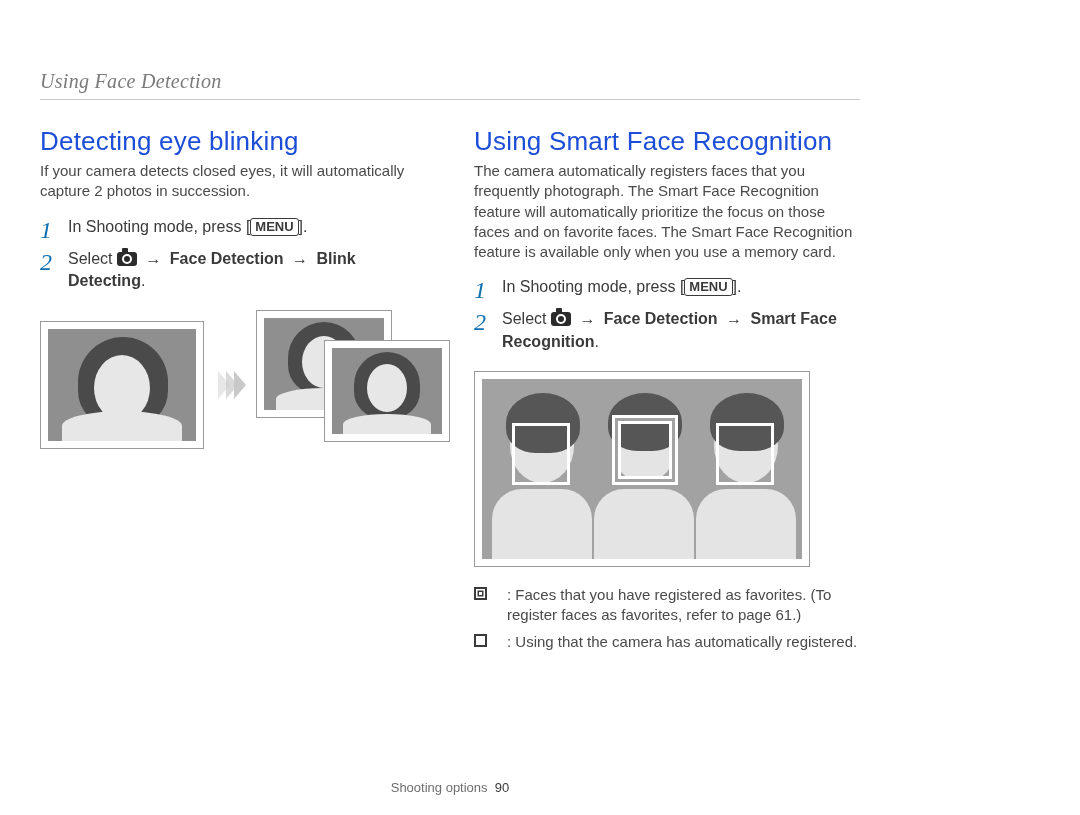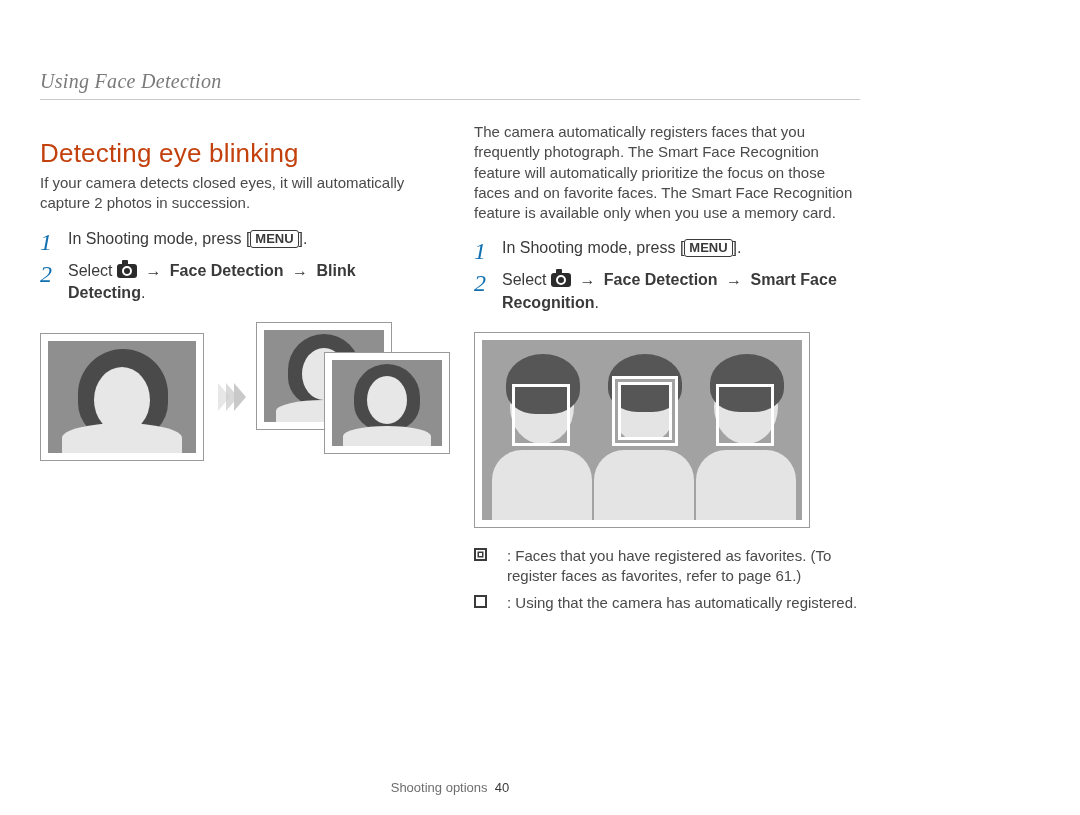--- a/index.html
+++ b/index.html
@@ -34,23 +34,23 @@
   .columns {
     display: flex;
     gap: 48px;
   }
   .col {
     flex: 1;
     min-width: 0;
   }
   .sec-head {
     font-size: 26px;
-    color: #c2410c;
+    color: #1d4ed8;
     font-weight: 400;
-    margin: 16px 0 4px 0;
+    margin: 4px 0 4px 0;
     letter-spacing: 0.2px;
   }
   .intro {
     font-size: 15px;
     line-height: 1.35;
     color: #4a4a4a;
     margin: 0 0 14px 0;
   }
   .step {
     display: flex;
@@ -296,20 +296,21 @@
               <div class="hair" style="width:66px;height:66px;top:4px;left:22px;"></div>
               <div class="head" style="width:40px;height:48px;top:16px;left:35px;"></div>
               <div class="person-sil" style="width:88px;height:20px;left:11px;"></div>
             </div>
           </div>
         </div>
       </div>
     </div>
 
     <div class="col">
+      <h2 class="sec-head">Using Smart Face Recognition</h2>
       <p class="intro">The camera automatically registers faces that you frequently photograph. The Smart Face Recognition feature will automatically prioritize the focus on those faces and on favorite faces. The Smart Face Recognition feature is available only when you use a memory card.</p>
 
       <div class="step">
         <div class="step-num">1</div>
         <div class="step-text">
           <span>In Shooting mode, press [</span><span class="menu-box">MENU</span><span>].</span>
         </div>
       </div>
 
       <div class="step">
@@ -355,15 +356,15 @@
         <div class="row">
           <span class="sq-icon"></span>
           <span> : Using that the camera has automatically registered.</span>
         </div>
       </div>
 
     </div>
   </div>
 
   <div class="footer">
-    <span>Shooting options</span>&nbsp;&nbsp;<span class="pg">40</span>
+    <span>Shooting options</span>&nbsp;&nbsp;<span class="pg">90</span>
   </div>
 </div>
 
 </body></html>

